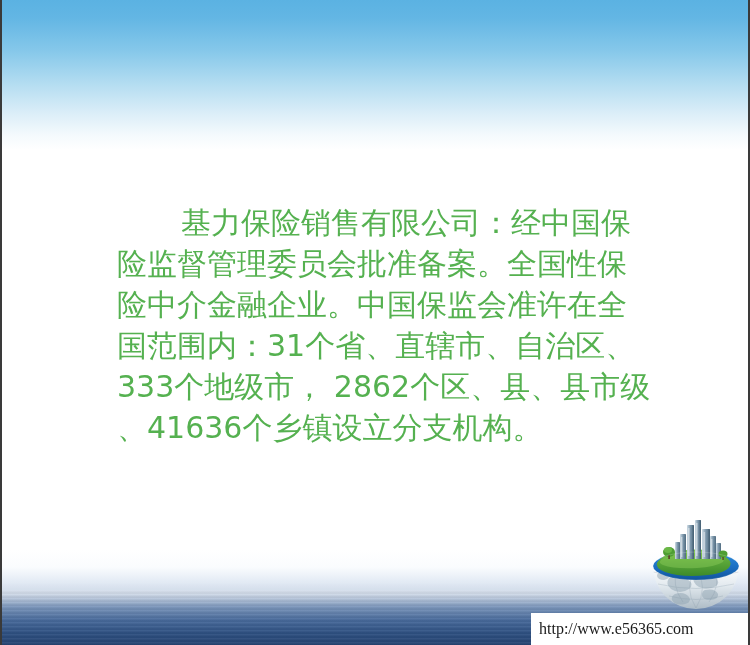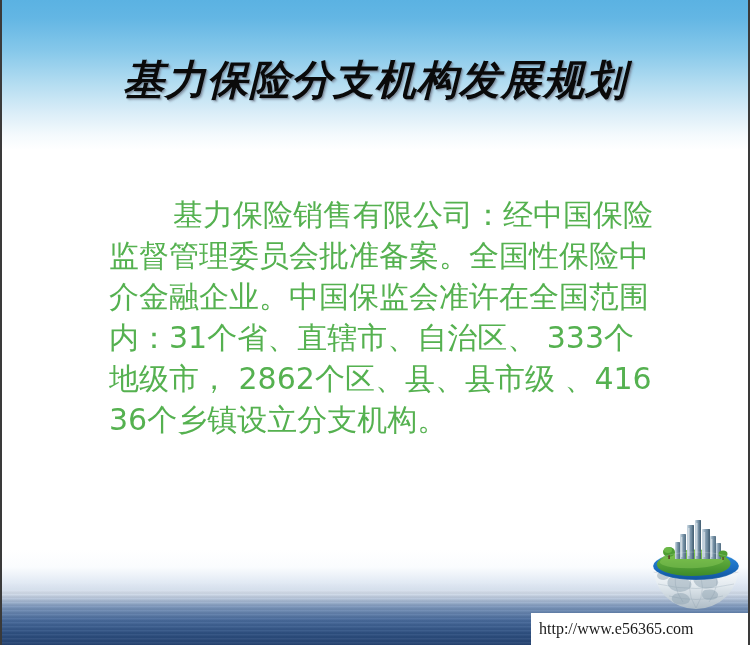--- a/index.html
+++ b/index.html
@@ -63,21 +63,21 @@
   }
 
   
   .body-block {
     position: absolute;
     left: 103px;
     top: 190px;
     width: 560px;
   }
   .body-text {
-    margin: 4px;
+    margin: 12px;
     color: #55b150;
     font-family: "DejaVu Sans", "Liberation Sans", sans-serif;
     font-size: 30px;
     line-height: 41px;
     letter-spacing: 0px;
     text-indent: 64px;
     text-align: left;
     word-break: break-all;
   }
 
@@ -157,23 +157,20 @@
     white-space: nowrap;
   }
 </style>
 </head>
 <body>
 
 <div class="slide">
 
   <div class="sky-band"></div>
 
-  <div class="title-wrap">
-    <div class="slide-title">基力保险分支机构发展规划</div>
-  </div>
 
   <div class="body-block">
     <p class="body-text">基力保险销售有限公司：经中国保险监督管理委员会批准备案。全国性保险中介金融企业。中国保监会准许在全国范围内：31个省、直辖市、自治区、 333个地级市， 2862个区、县、县市级 、41636个乡镇设立分支机构。</p>
   </div>
 
   <div class="ocean-band">
     <div class="ocean-haze"></div>
     <div class="ocean-ripples"></div>
   </div>
 

